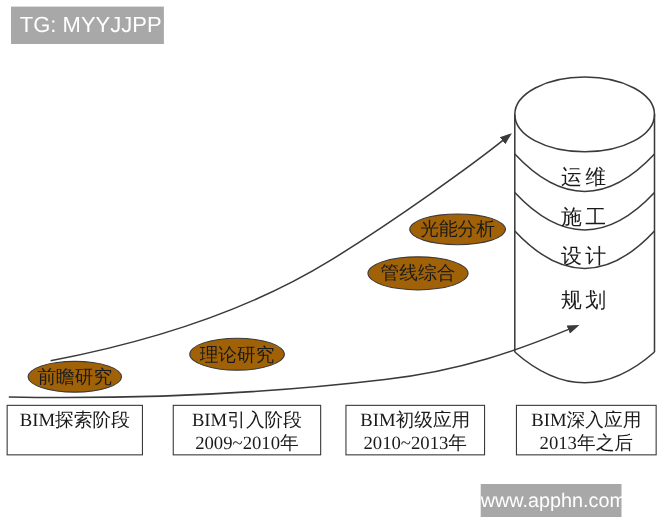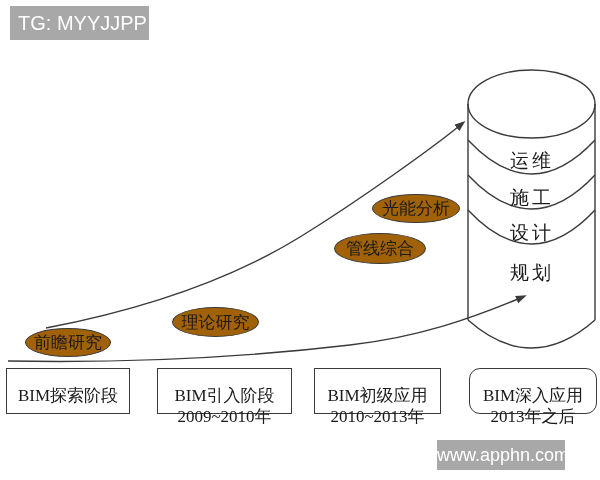--- a/index.html
+++ b/index.html
@@ -28,26 +28,26 @@
   .cyl-label {
     position:absolute; left:472px; width:120px; height:22px;
     text-align:center; font-size:19px; letter-spacing:3px; white-space:nowrap;
   }
   .l0 { top:148px; } .l1 { top:185px; } .l2 { top:220px; } .l3 { top:260px; }
 
   
   .stage {
     position:absolute; top:368px; height:46px; border:1.4px solid #3a3a3a;
     background:#ffffff; text-align:center; font-size:17px; line-height:21px;
-    padding-top:16px; white-space:nowrap;
+    padding-top:2px; white-space:nowrap;
   }
   .s0 { left:6px;   width:124px; }
   .s1 { left:157px; width:135px; }
   .s2 { left:314px; width:127px; }
-  .s3 { left:469px; width:128px;border-radius:11px; }
+  .s3 { left:469px; width:128px; }
 
   
   .wm {
     position:absolute; background:#a8a8a8; color:#ffffff;
     font-family:"Liberation Sans","DejaVu Sans",sans-serif; white-space:nowrap;
   }
   .wm-top { left:10px; top:6px; width:139px; height:34px; line-height:34px;
             padding-left:8px; font-size:20px; }
   .wm-bottom { left:437px; top:440px; width:128px; height:30px; line-height:30px;
                text-align:left; font-size:18px; }

